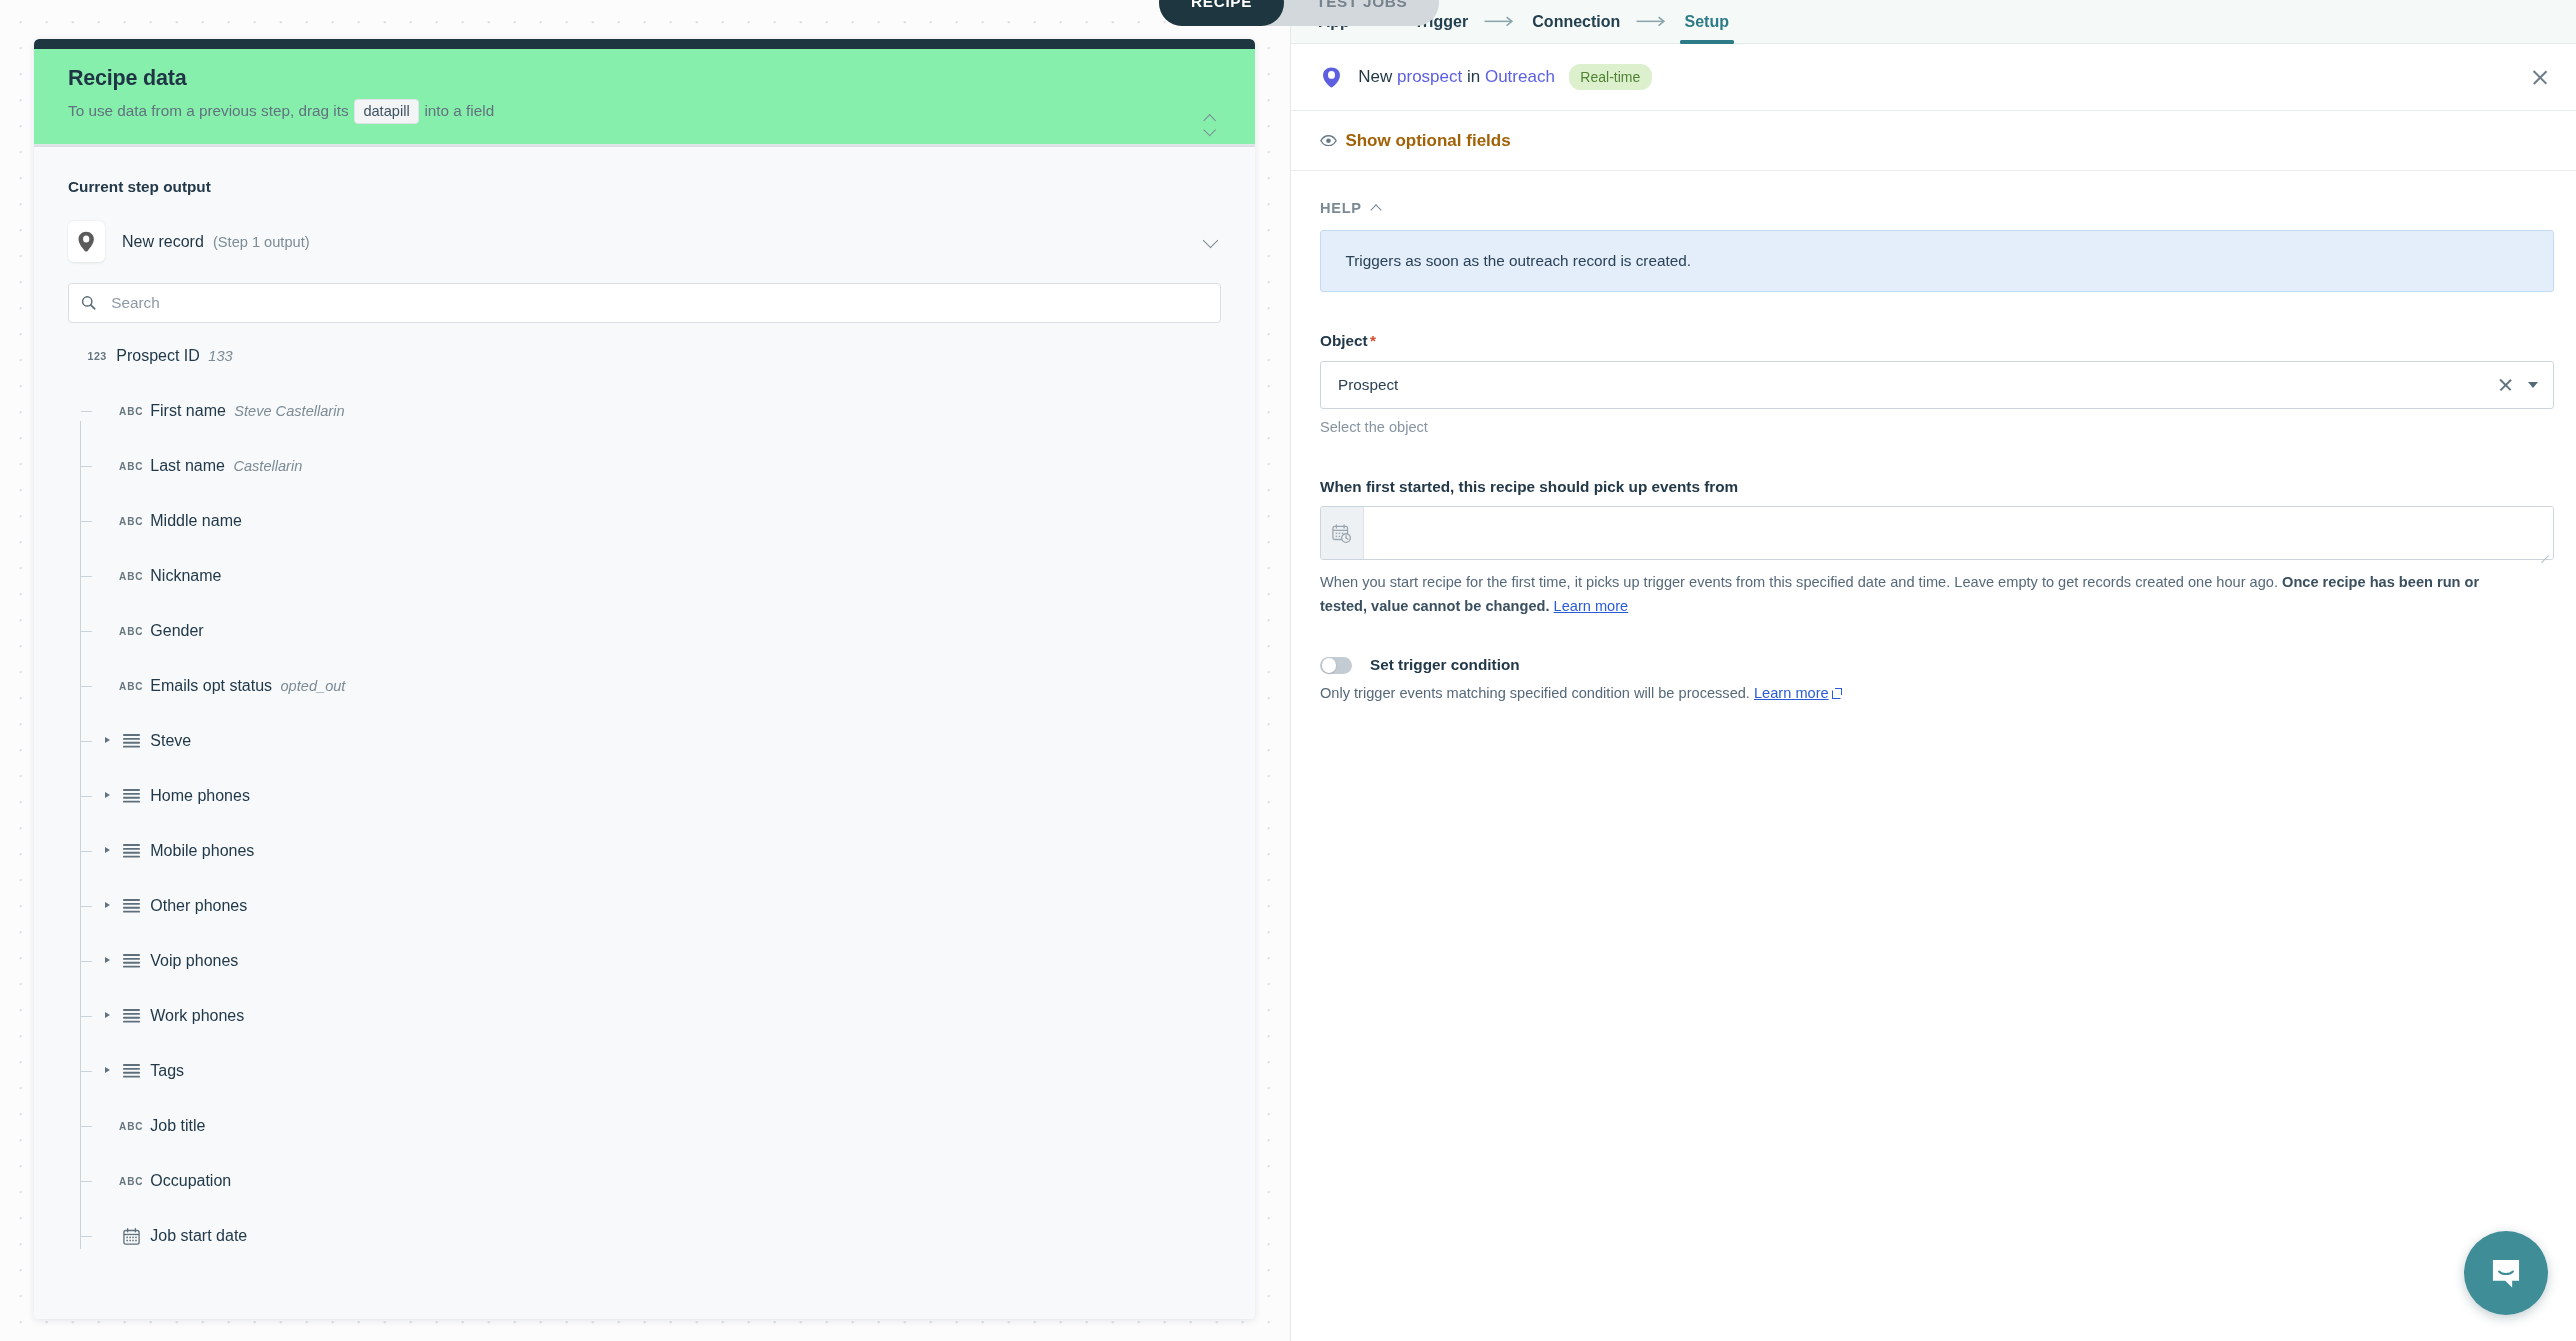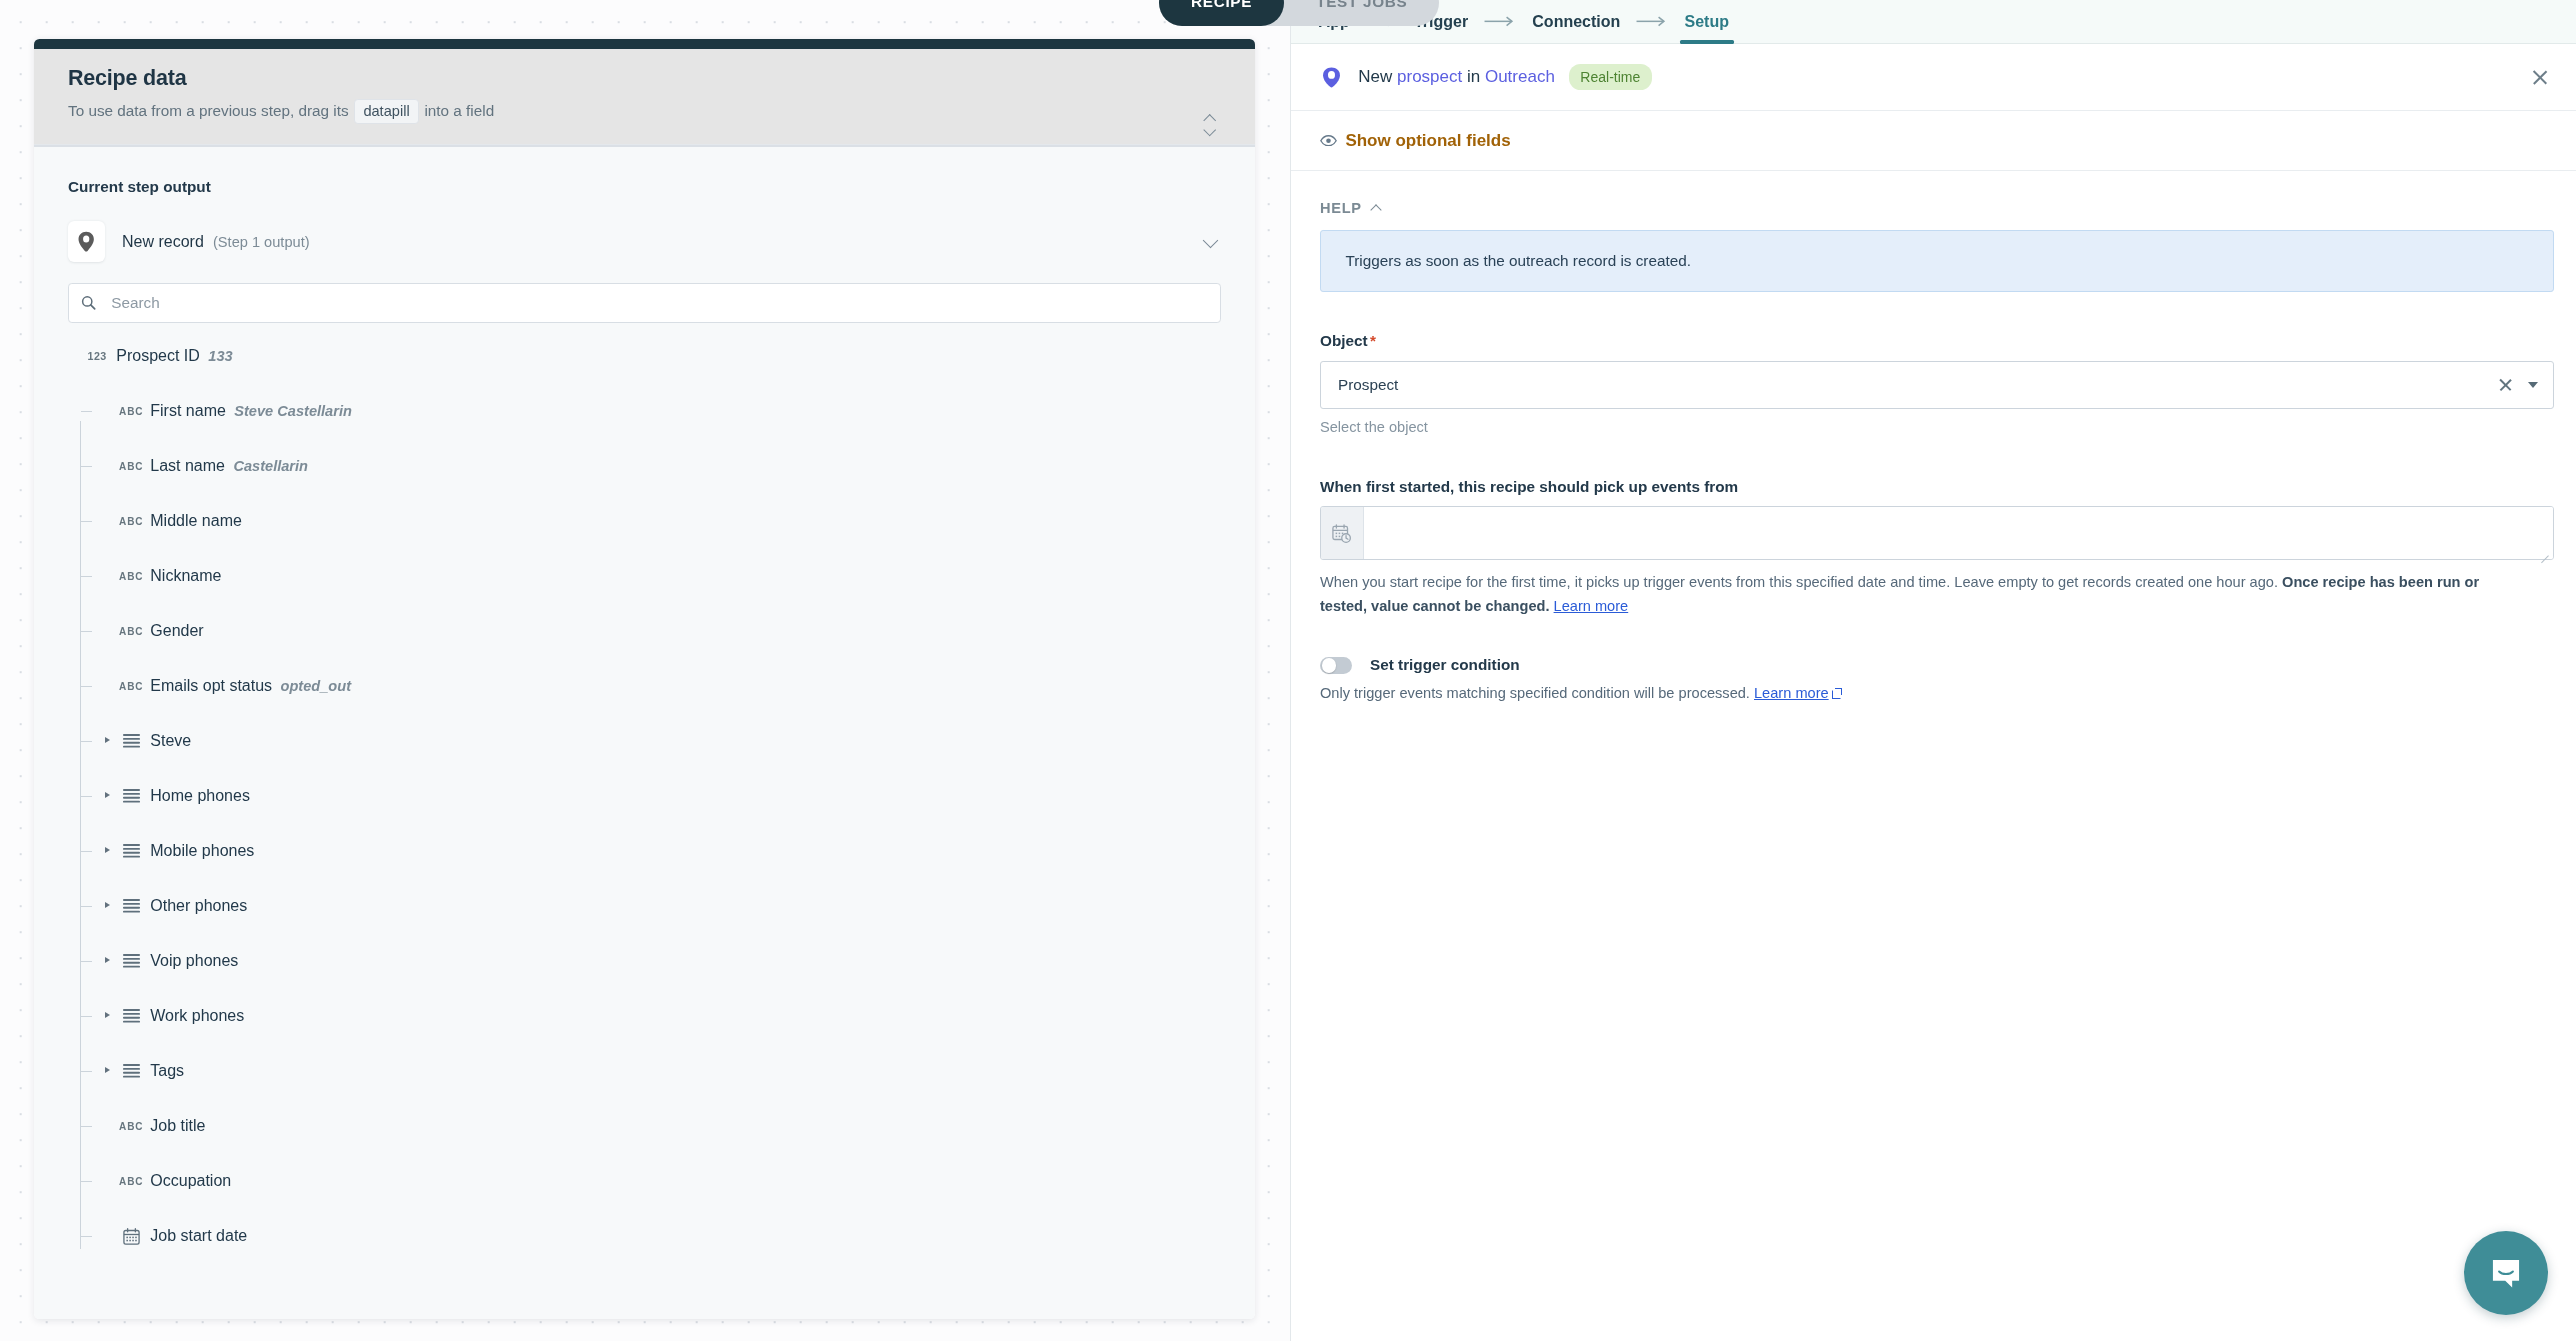--- a/index.html
+++ b/index.html
@@ -43,21 +43,21 @@
     background: #ffffff;
     border-radius: 5.4px;
     box-shadow: 0 1.5px 7.7px rgba(25,40,55,.10);
     overflow: hidden;
     display: flex; flex-direction: column;
   }
   #card-topbar { height: 10px; background: #1d3640; flex: none; }
 
   #card-head {
     flex: none; padding: 17px 34px 20px 34px;
-    background: #e5e5e5; position: relative;
+    background: #86efac; position: relative;
     border-bottom: 0.8px solid #e4e8ec;
   }
   #card-title {
     font-size: 21.5px; font-weight: 700; color: #1f3545;
     letter-spacing: -0.2px; margin-bottom: 7.7px;
   }
   #card-sub {
     font-size: 15.3px; color: #62737f; display: flex;
     align-items: center; gap: 5.4px; white-space: nowrap;
   }
@@ -159,21 +159,21 @@
   .ticon { flex: none; width: 21.5px; margin-right: 8.4px;
            display: flex; align-items: center; justify-content: center; }
   .ticon.abc {
     font-size: 10px; letter-spacing: 0.8px; font-weight: 600;
     color: #67767f; font-family: "Liberation Sans", sans-serif;
   }
   .ticon.num {
     font-size: 10.7px; letter-spacing: 0.5px; font-weight: 600; color: #67767f;
   }
   .tlabel { font-size: 16px; color: #22394a; }
-  .tvalue { font-size: 14.6px; color: #7c8b96; font-style: italic; margin-left: 8.4px; font-weight: bold; }
+  .tvalue { font-size: 14.6px; color: #7c8b96; font-style: italic; margin-left: 8.4px; }
 
   
   .child { margin-left: 34px; }
   .child::before {
     content: ''; position: absolute; left: -21.5px; top: 50%;
     width: 11.5px; height: 0.8px; background: #ccd4db;
   }
   #tree-guide {
     position: absolute; left: 12.3px; top: 6.1px; bottom: 0;
     width: 0.8px; background: #ccd4db;

